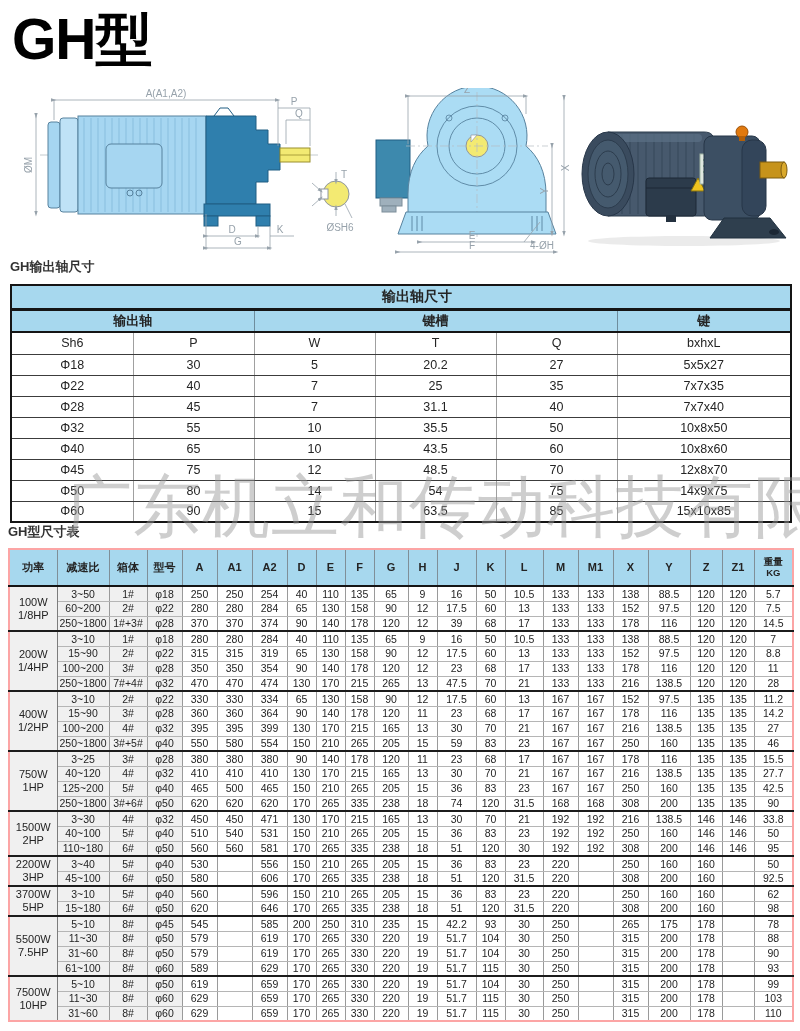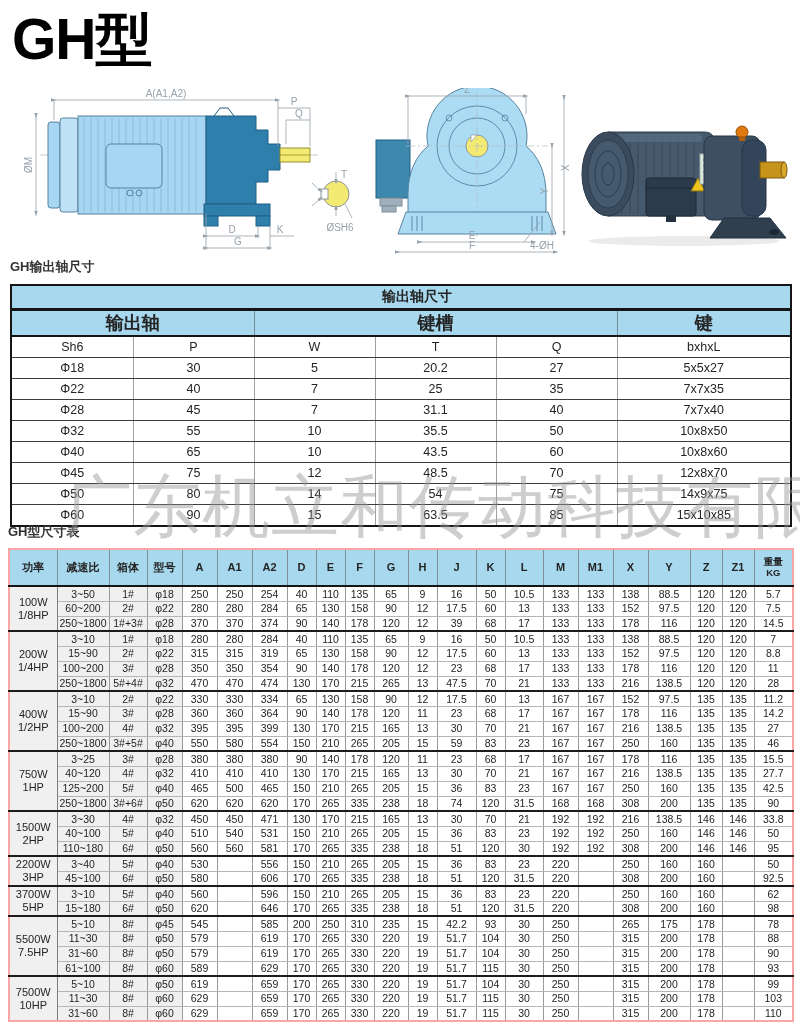--- a/index.html
+++ b/index.html
@@ -21,21 +21,21 @@
   #front-svg{left:372px;top:88px;}
   #photo-svg{left:574px;top:106px;}
   svg text{font-family:"Liberation Sans",sans-serif;font-size:10px;fill:var(--dim);}
   
   table{border-collapse:collapse;table-layout:fixed;}
   .shaft-table{position:absolute;left:10px;top:284px;width:780px;
     border:2px solid #151515;z-index:1;}
   .shaft-table th,.shaft-table td{text-align:center;vertical-align:middle;overflow:hidden;}
   .shaft-table .t-title{background:var(--blue);font-size:14px;font-weight:bold;
     height:24px;border-bottom:3px solid #151515;padding-left:32px;}
-  .shaft-table .grp th{background:var(--blue);font-size:18px;font-weight:bold;height:23px;
+  .shaft-table .grp th{background:var(--blue);font-size:13px;font-weight:bold;height:23px;
     border:1px solid #6e8d9d;border-bottom:2px solid #151515;}
   .shaft-table .cols th{background:#fff;font-size:12.5px;font-weight:normal;height:22px;
     border:1px solid #a0a0a0;border-bottom:1.5px solid #3c3c3c;}
   .shaft-table tbody td{font-size:12.5px;height:21px;
     border-left:1px solid #a0a0a0;border-right:1px solid #a0a0a0;
     border-bottom:1.5px solid #3c3c3c;background:#fff;}
   
   .size-table{position:absolute;left:8px;top:548px;width:786px;
     border:2px solid #fca5a5;z-index:1;}
   .size-table th{background:var(--blue);font-size:11px;font-weight:bold;height:37px;
@@ -527,21 +527,21 @@
           <td>133</td>
           <td>133</td>
           <td>178</td>
           <td>116</td>
           <td>120</td>
           <td>120</td>
           <td>11</td>
         </tr>
         <tr>
           <td class="lab">250~1800</td>
-          <td class="lab">5#+4#</td>
+          <td class="lab">7#+4#</td>
           <td class="lab">φ32</td>
           <td>470</td>
           <td>470</td>
           <td>474</td>
           <td>130</td>
           <td>170</td>
           <td>215</td>
           <td>265</td>
           <td>13</td>
           <td>47.5</td>

